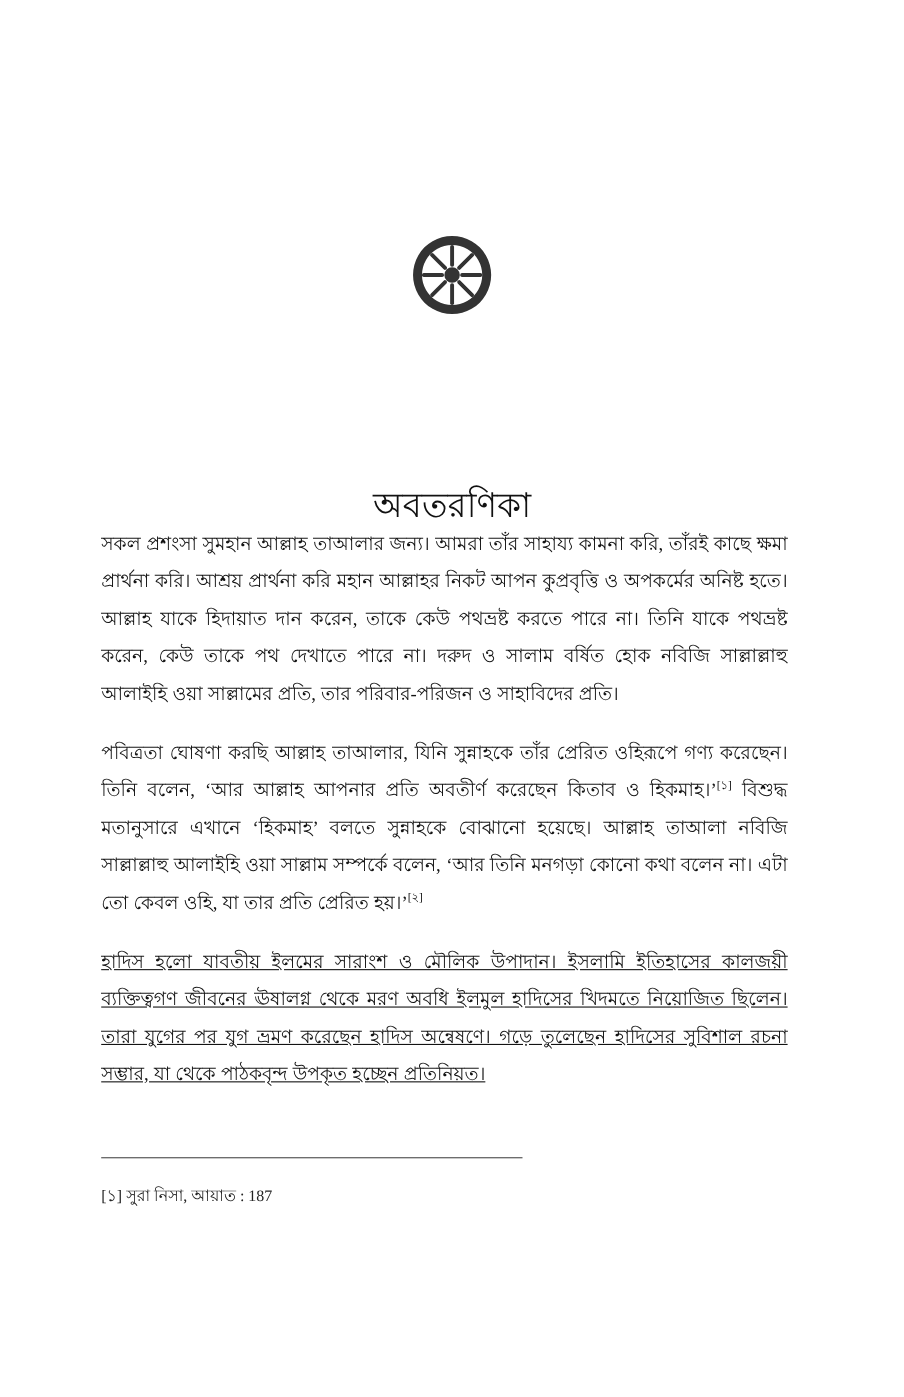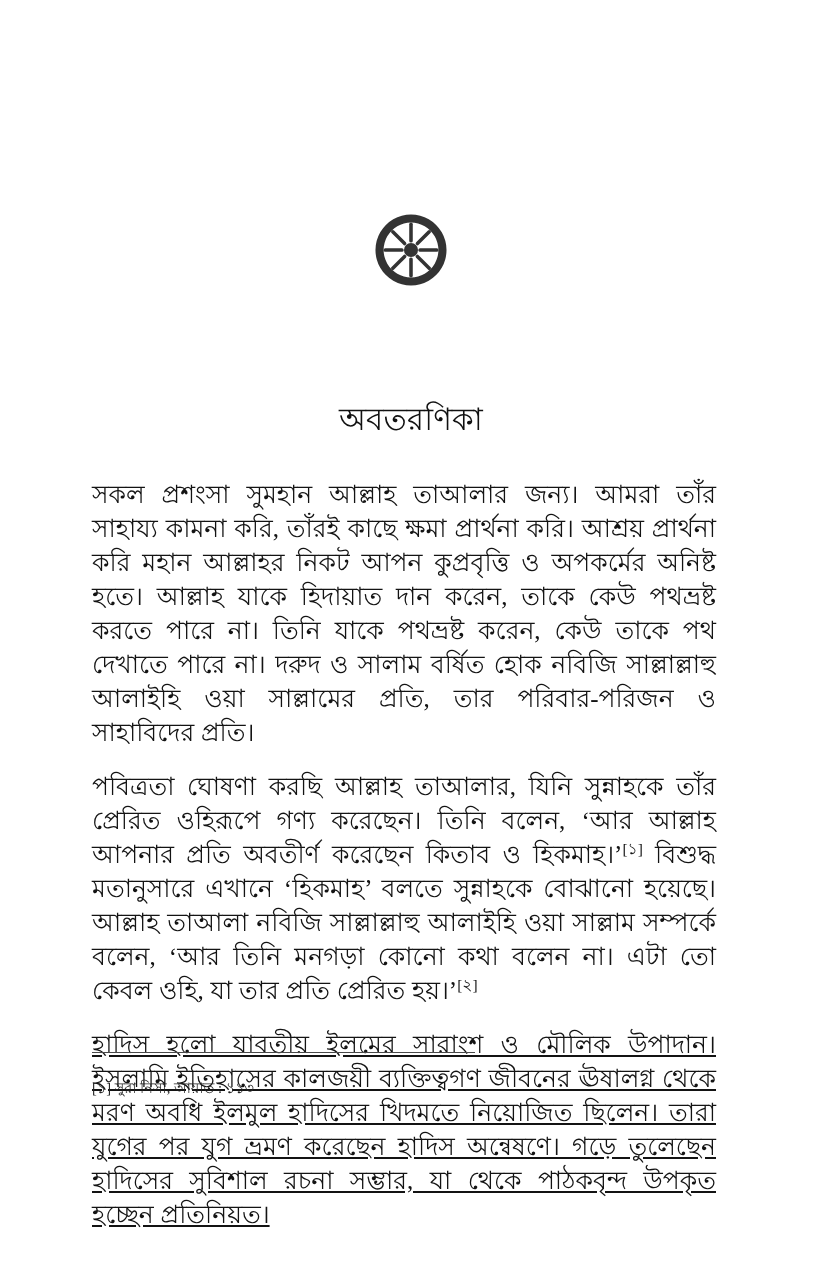--- a/index.html
+++ b/index.html
@@ -33,21 +33,21 @@
   }
   .ornament-wrap svg {
     display: block;
     width: 74px;
     height: 74px;
   }
 
   
   .chapter-title {
     position: absolute;
-    top: 376px;
+    top: 416px;
     left: 0;
     width: 822px;
     text-align: center;
     font-size: 31px;
     line-height: 46px;
     font-weight: 400;
     letter-spacing: 0.2px;
     color: #111111;
     font-family: "Liberation Serif", "DejaVu Serif", serif;
   }
@@ -55,21 +55,21 @@
   
   .text-column {
     position: absolute;
     top: 478px;
     left: 92px;
     width: 624px;
   }
 
   .body-par {
     margin: 0 0 20px 0;
-    font-size: 25px;
+    font-size: 17px;
     line-height: 34px;
     text-align: justify;
     text-justify: inter-word;
     word-spacing: 0.5px;
     color: #131313;
   }
   .body-par:last-child {
     margin-bottom: 0;
     text-decoration: underline;
   }
@@ -144,18 +144,18 @@
     </p>
 
     <p class="body-par">হাদিস হলো যাবতীয় ইলমের সারাংশ ও মৌলিক উপাদান। ইসলামি ইতিহাসের কালজয়ী ব্যক্তিত্বগণ জীবনের ঊষালগ্ন থেকে মরণ অবধি ইলমুল হাদিসের খিদমতে নিয়োজিত ছিলেন। তারা যুগের পর যুগ ভ্রমণ করেছেন হাদিস অন্বেষণে। গড়ে তুলেছেন হাদিসের সুবিশাল রচনা সম্ভার, যা থেকে পাঠকবৃন্দ উপকৃত হচ্ছেন প্রতিনিয়ত।</p>
   </div>
 
   <div class="footnote-block">
     <div class="footnote-rule"></div>
 
     <div class="footnote-item">
       <span class="fn-num">[১]</span>
-      <span>সুরা নিসা, আয়াত : ১১৩</span>
+      <span>সুরা নিসা, আয়াত : 187</span>
     </div>
 
   </div>
 
 </div>
 
 </body></html>

